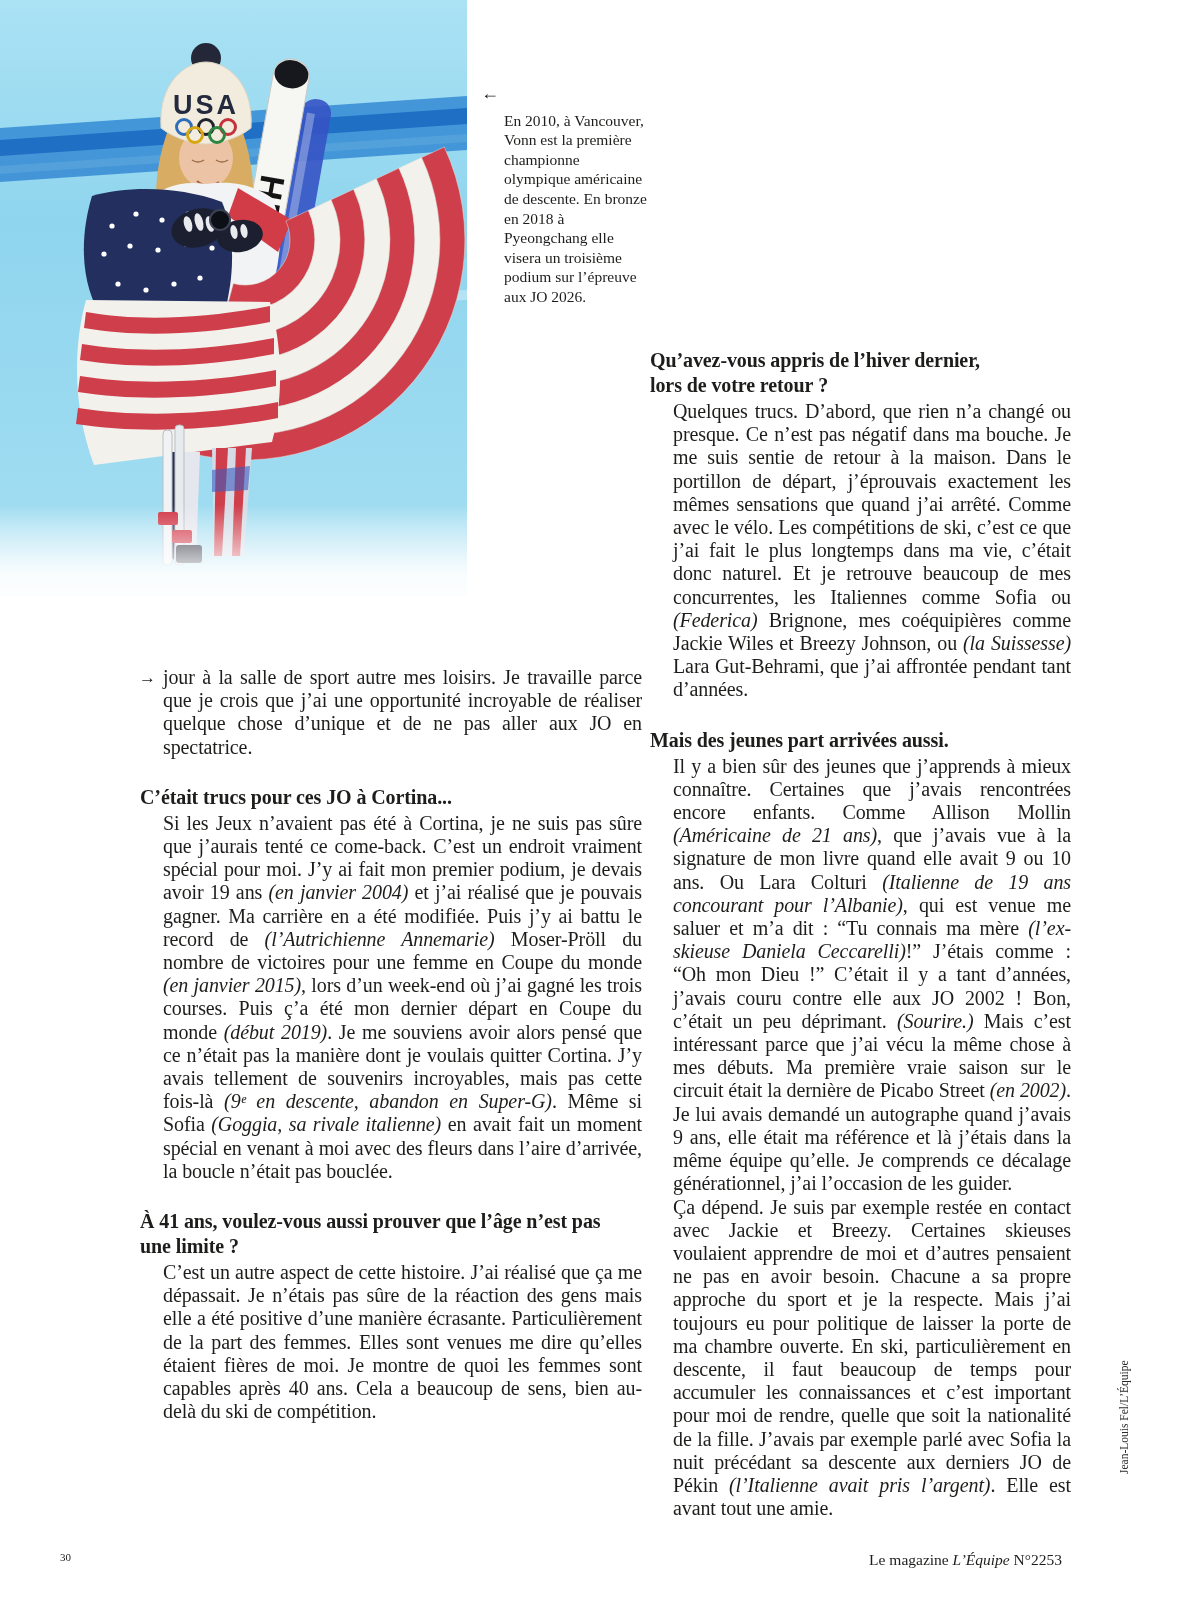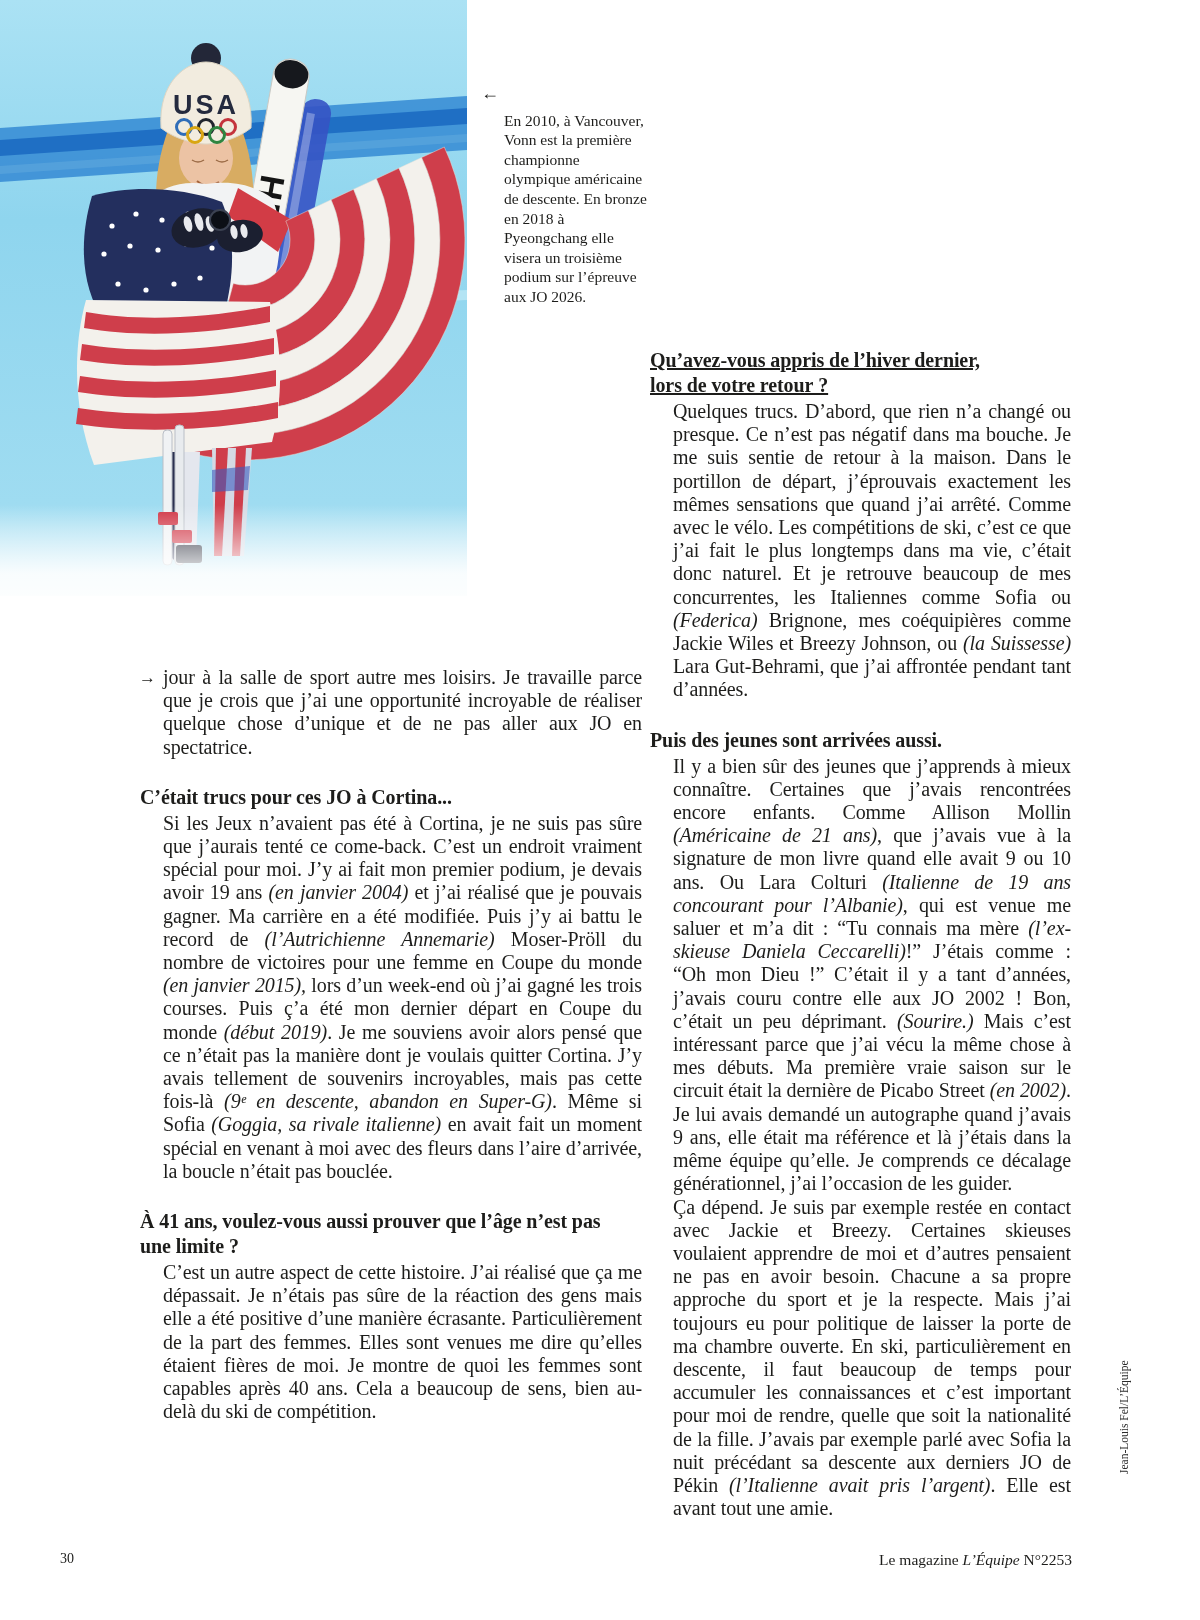--- a/index.html
+++ b/index.html
@@ -22,29 +22,29 @@
     position: absolute; text-align: justify;
     font-size: 20px; line-height: 23.2px; letter-spacing: -0.1px;
   }
   .col-left  { left: 140px; top: 646px; width: 502px; }
   .col-right { left: 650px; top: 348px; width: 421px; }
 
   .question {
     font-weight: bold; text-align: left; white-space: pre-line;
     line-height: 25px; margin: 26px 0 2px 0;
   }
-  .question:first-child { margin-top: 0; text-decoration: underline; }
+  .question:first-child { margin-top: 0; }
   .answer { margin: 0 0 0 23px; }
   .answer i { font-style: italic; margin-top: 28px; }
 
   .continuation { position: relative; margin-left: 23px; }
   .cont-arrow { position: absolute; left: -24px; top: 0; font-size: 17px; }
 
-  .footer-page  { position: absolute; left: 60px;  top: 1551px; font-size: 14px; text-align: center; }
-  .footer-mag   { position: absolute; right: 128px; top: 1551px; font-size: 15.5px; }
+  .footer-page  { position: absolute; left: 60px;  top: 1551px; font-size: 11px; text-align: center; }
+  .footer-mag   { position: absolute; right: 138px; top: 1551px; font-size: 15.5px; }
   .footer-mag i { font-style: italic; }
 
   .credit {
     position: absolute; left: 1118px; top: 1474px; width: 150px;
     transform: rotate(-90deg); transform-origin: 0 0;
     font-size: 11.5px; color: #2a2a2a; white-space: nowrap;
   }
 </style>
 </head>
 <body>
@@ -207,21 +207,21 @@
     <p class="answer"><span>Si les Jeux n’avaient pas été à Cortina, je ne suis pas sûre que j’aurais tenté ce come-back. C’est un endroit vraiment spécial pour moi. J’y ai fait mon premier podium, je devais avoir 19 ans </span><i>(en janvier 2004)</i><span> et j’ai réalisé que je pouvais gagner. Ma carrière en a été modifiée. Puis j’y ai battu le record de </span><i>(l’Autrichienne Annemarie)</i><span> Moser-Pröll du nombre de victoires pour une femme en Coupe du monde </span><i>(en janvier 2015),</i><span> lors d’un week-end où j’ai gagné les trois courses. Puis ç’a été mon dernier départ en Coupe du monde </span><i>(début 2019)</i><span>. Je me souviens avoir alors pensé que ce n’était pas la manière dont je voulais quitter Cortina. J’y avais tellement de souvenirs incroyables, mais pas cette fois-là </span><i>(9ᵉ en descente, abandon en Super-G)</i><span>. Même si Sofia </span><i>(Goggia, sa rivale italienne)</i><span> en avait fait un moment spécial en venant à moi avec des fleurs dans l’aire d’arrivée, la boucle n’était pas bouclée.</span></p>
     <p class="question">À 41 ans, voulez-vous aussi prouver que l’âge n’est pas
 une limite&nbsp;?</p>
     <p class="answer"><span>C’est un autre aspect de cette histoire. J’ai réalisé que ça me dépassait. Je n’étais pas sûre de la réaction des gens mais elle a été positive d’une manière écrasante. Particulièrement de la part des femmes. Elles sont venues me dire qu’elles étaient fières de moi. Je montre de quoi les femmes sont capables après 40 ans. Cela a beaucoup de sens, bien au-delà du ski de compétition.</span></p>
   </div>
 
   <div class="col col-right">
     <p class="question">Qu’avez-vous appris de l’hiver dernier,
 lors de votre retour&nbsp;?</p>
     <p class="answer"><span>Quelques trucs. D’abord, que rien n’a changé ou presque. Ce n’est pas négatif dans ma bouche. Je me suis sentie de retour à la maison. Dans le portillon de départ, j’éprouvais exactement les mêmes sensations que quand j’ai arrêté. Comme avec le vélo. Les compétitions de ski, c’est ce que j’ai fait le plus longtemps dans ma vie, c’était donc naturel. Et je retrouve beaucoup de mes concurrentes, les Italiennes comme Sofia ou </span><i>(Federica)</i><span> Brignone, mes coéquipières comme Jackie Wiles et Breezy Johnson, ou </span><i>(la Suissesse)</i><span> Lara Gut-Behrami, que j’ai affrontée pendant tant d’années.</span></p>
-    <p class="question">Puis des jeunes sont arrivées aussi.</p>
+    <p class="question">Mais des jeunes part arrivées aussi.</p>
     <p class="answer"><span>Il y a bien sûr des jeunes que j’apprends à mieux connaître. Certaines que j’avais rencontrées encore enfants. Comme Allison Mollin </span><i>(Américaine de 21 ans)</i><span>, que j’avais vue à la signature de mon livre quand elle avait 9 ou 10 ans. Ou Lara Colturi </span><i>(Italienne de 19 ans concourant pour l’Albanie)</i><span>, qui est venue me saluer et m’a dit&nbsp;: “Tu connais ma mère </span><i>(l’ex-skieuse Daniela Ceccarelli)</i><span>!” J’étais comme&nbsp;: “Oh mon Dieu&nbsp;!” C’était il y a tant d’années, j’avais couru contre elle aux JO 2002&nbsp;! Bon, c’était un peu déprimant. </span><i>(Sourire.)</i><span> Mais c’est intéressant parce que j’ai vécu la même chose à mes débuts. Ma première vraie saison sur le circuit était la dernière de Picabo Street </span><i>(en 2002)</i><span>. Je lui avais demandé un autographe quand j’avais 9 ans, elle était ma référence et là j’étais dans la même équipe qu’elle. Je comprends ce décalage générationnel, j’ai l’occasion de les guider.</span></p>
     <p class="answer"><span>Ça dépend. Je suis par exemple restée en contact avec Jackie et Breezy. Certaines skieuses voulaient apprendre de moi et d’autres pensaient ne pas en avoir besoin. Chacune a sa propre approche du sport et je la respecte. Mais j’ai toujours eu pour politique de laisser la porte de ma chambre ouverte. En ski, particulièrement en descente, il faut beaucoup de temps pour accumuler les connaissances et c’est important pour moi de rendre, quelle que soit la nationalité de la fille. J’avais par exemple parlé avec Sofia la nuit précédant sa descente aux derniers JO de Pékin </span><i>(l’Italienne avait pris l’argent)</i><span>. Elle est avant tout une amie.</span></p>
   </div>
 
   <div class="footer-page">30</div>
   <div class="footer-mag">
     <span>Le magazine </span><i>L’Équipe</i><span> N°2253</span>
   </div>
   <div class="credit">Jean-Louis Fel/L’Équipe</div>
 

